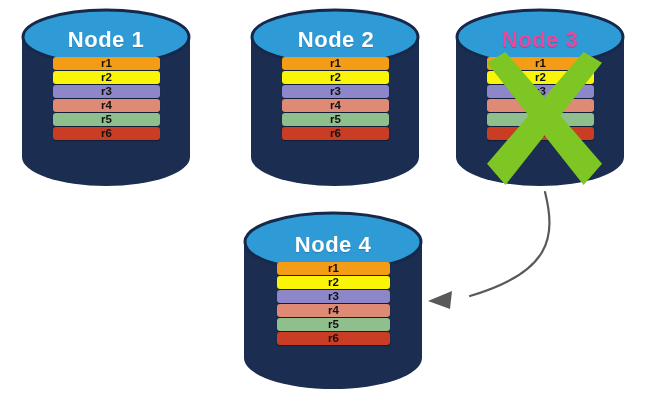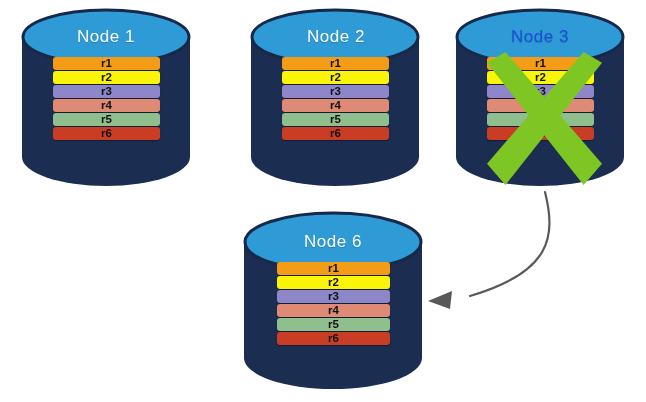--- a/index.html
+++ b/index.html
@@ -27,22 +27,22 @@
     position: absolute;
     left: 0; top: 0;
     overflow: visible;
   }
   .node-title {
     position: absolute;
     left: 0;
     width: 100%;
     text-align: center;
     color: #ffffff;
-    font-weight: normal;
-    font-size: 17px;
+    font-weight: bold;
+    font-size: 22px;
     letter-spacing: 0.5px;
     font-family: "Liberation Sans", sans-serif;
     text-shadow: 0 1px 1px rgba(0,0,0,0.18);
     pointer-events: none;
   }
   .rows-stack {
     position: absolute;
     display: flex;
     flex-direction: column;
     gap: 1px;
@@ -107,37 +107,37 @@
         <div class="row-bar" style="background: rgb(143, 191, 140); color: rgb(17, 17, 17);">r5</div>
         <div class="row-bar" style="background: rgb(201, 61, 37); color: rgb(17, 17, 17);">r6</div>
       </div>
     </div>
     <div class="node-cylinder" style="left: 456px; top: 8px; width: 168px; height: 178px;">
       <svg class="node-svg" width="168" height="178">
         <path d="M 2 29 L 2 149 A 84 29 0 0 0 166 149 L 166 29 Z" fill="#9a9a9a" opacity="0.5"></path>
         <path d="M 0 29 L 0 149 A 84 29 0 0 0 168 149 L 168 29 Z" fill="#1B2D50"></path>
         <ellipse cx="84" cy="29" rx="83" ry="27" fill="#2E9BD6" stroke="#16294A" stroke-width="3"></ellipse>
       </svg>
-      <div class="node-title" style="top: 19px; color: #1d4ed8;">Node  3</div>
+      <div class="node-title" style="top: 19px; color: #ec4899;">Node  3</div>
       <div class="rows-stack" style="width: 107px; left: 31px; top: 49px;">
         <div class="row-bar" style="background: rgb(245, 156, 22); color: rgb(17, 17, 17);">r1</div>
         <div class="row-bar" style="background: rgb(250, 244, 8); color: rgb(17, 17, 17);">r2</div>
         <div class="row-bar" style="background: rgb(141, 134, 201); color: rgb(17, 17, 17);">r3</div>
         <div class="row-bar" style="background: rgb(222, 138, 116); color: rgb(17, 17, 17);">r4</div>
         <div class="row-bar" style="background: rgb(143, 191, 140); color: rgb(17, 17, 17);">r5</div>
         <div class="row-bar" style="background: rgb(201, 61, 37); color: rgb(17, 17, 17);">r6</div>
       </div>
     </div>
     <div class="node-cylinder" style="left: 244px; top: 211px; width: 178px; height: 178px;">
       <svg class="node-svg" width="178" height="178">
         <path d="M 2 31 L 2 147 A 89 31 0 0 0 176 147 L 176 31 Z" fill="#9a9a9a" opacity="0.5"></path>
         <path d="M 0 31 L 0 147 A 89 31 0 0 0 178 147 L 178 31 Z" fill="#1B2D50"></path>
         <ellipse cx="89" cy="31" rx="88" ry="29" fill="#2E9BD6" stroke="#16294A" stroke-width="3"></ellipse>
       </svg>
-      <div class="node-title" style="top: 21px; color: rgb(255, 255, 255);">Node  6</div>
+      <div class="node-title" style="top: 21px; color: rgb(255, 255, 255);">Node  4</div>
       <div class="rows-stack" style="width: 113px; left: 33px; top: 51px;">
         <div class="row-bar" style="background: rgb(245, 156, 22); color: rgb(17, 17, 17);">r1</div>
         <div class="row-bar" style="background: rgb(250, 244, 8); color: rgb(17, 17, 17);">r2</div>
         <div class="row-bar" style="background: rgb(141, 134, 201); color: rgb(17, 17, 17);">r3</div>
         <div class="row-bar" style="background: rgb(222, 138, 116); color: rgb(17, 17, 17);">r4</div>
         <div class="row-bar" style="background: rgb(143, 191, 140); color: rgb(17, 17, 17);">r5</div>
         <div class="row-bar" style="background: rgb(201, 61, 37); color: rgb(17, 17, 17);">r6</div>
       </div>
     </div>
     <svg class="fail-cross" width="115" height="133" viewBox="0 0 100 100" preserveAspectRatio="none" style="left: 487px; top: 52px;">

